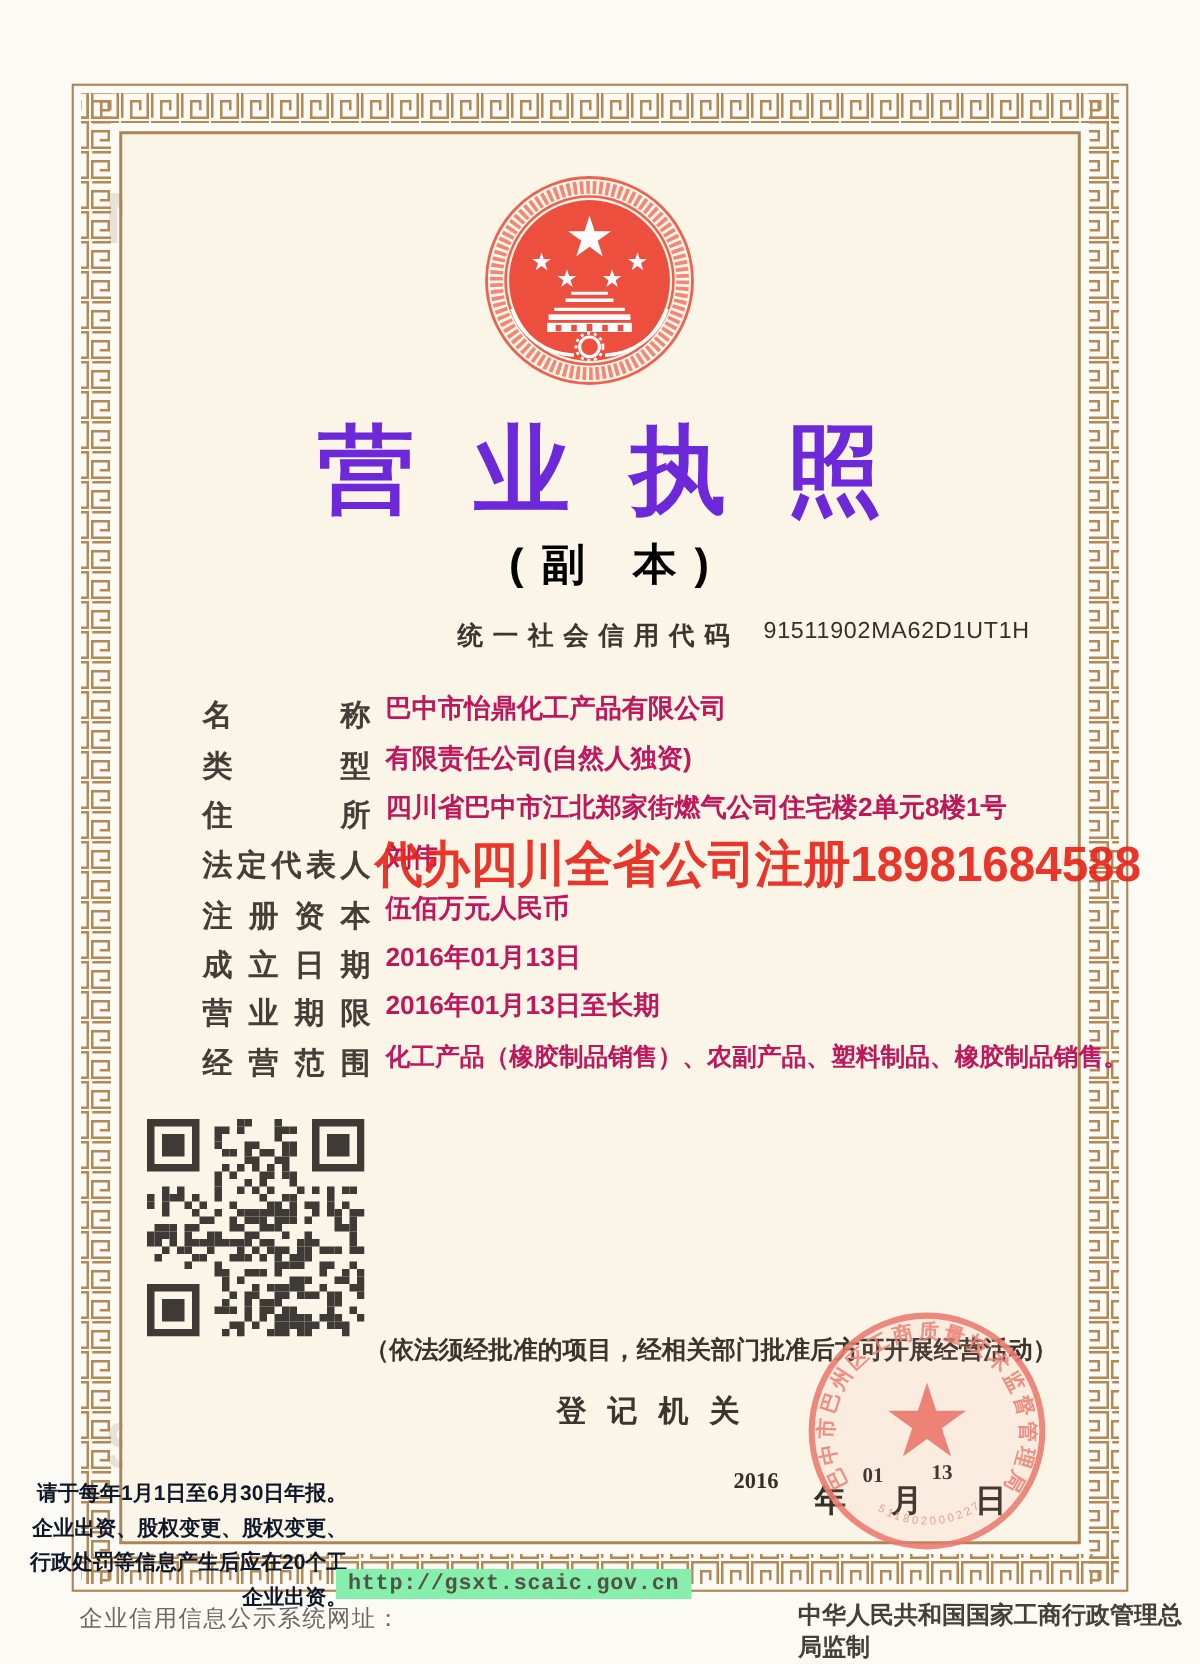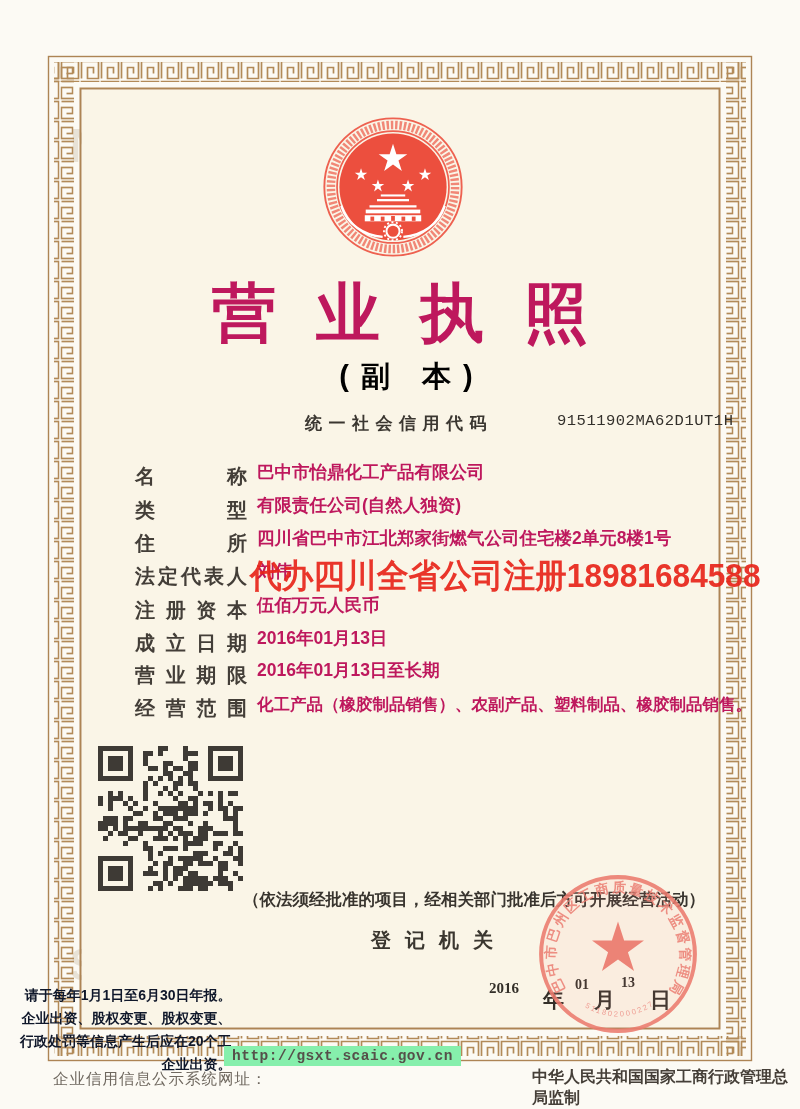--- a/index.html
+++ b/index.html
@@ -11,30 +11,30 @@
     color:#3e3933;
   }
   .abs { position:absolute; }
   
   .ghost { color:rgba(178,165,135,0.28); font-weight:700; letter-spacing:10px;
            font-size:40px; transform:scaleY(1.15); white-space:nowrap; z-index:1; }
   
   .emblem { left:317px; top:108px; width:152px; height:158px; z-index:3; }
   
   .title { left:0; right:0; top:270px; text-align:center; z-index:3;
-           font-size:64px; font-weight:700; color:#be185d;
+           font-size:64px; font-weight:700; color:#6d28d9;
            letter-spacing:40px; padding-left:40px; white-space:nowrap; }
   .subtitle { left:0; right:0; top:357px; text-align:center; z-index:3;
               font-size:29px; font-weight:700; color:#000000;
               letter-spacing:12px; padding-left:24px; }
   
   .code-label { left:305px; top:412px; font-size:17px; font-weight:600;
                 letter-spacing:6.5px; color:#3a3630; z-index:3; }
   .code-value { left:509px; top:412px; font-size:15.5px; letter-spacing:0.5px;
-                font-family:Liberation Mono, monospace; color:#33302b; z-index:3;margin-left:48px; }
+                font-family:Liberation Sans, sans-serif; color:#33302b; z-index:3; }
   
   .f-label { left:135px; width:112px; display:flex; justify-content:space-between;
              font-size:20px; font-weight:600; color:#433e38; z-index:3; }
   .f-value { left:257px; width:460px; font-size:17.5px; font-weight:700;
              color:#be185d; white-space:nowrap; z-index:3; }
   
   .wm { left:250px; top:554px; z-index:6; font-size:33px; font-weight:700;
         white-space:nowrap; transform:scaleX(0.96); transform-origin:left;
         opacity:0.92; }
   

